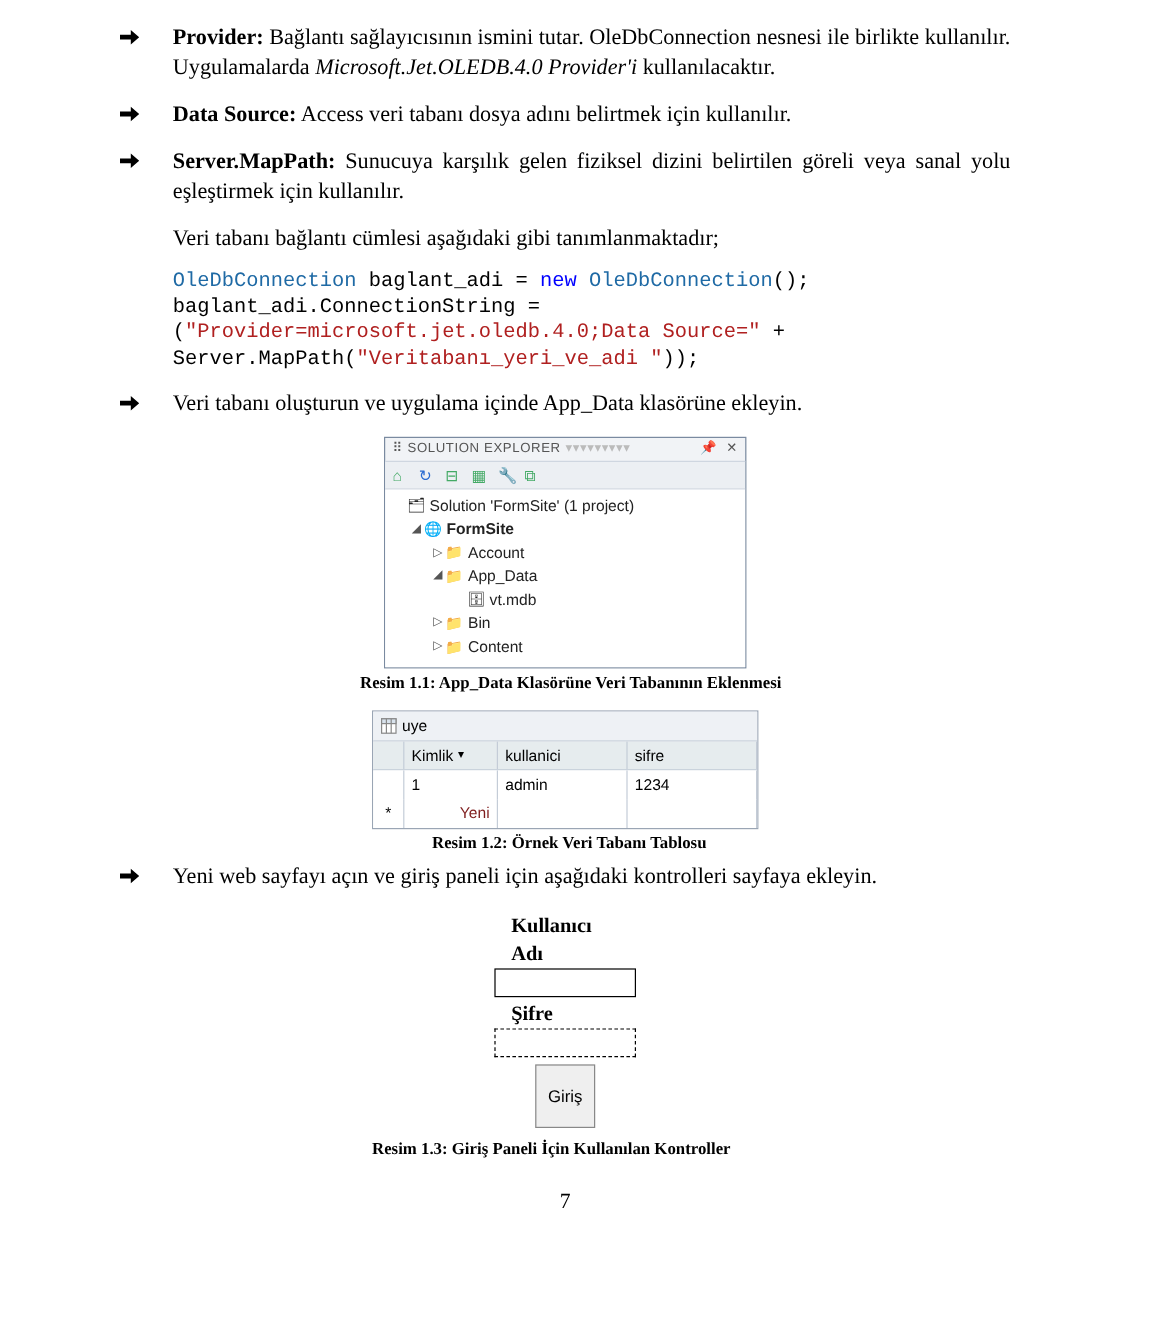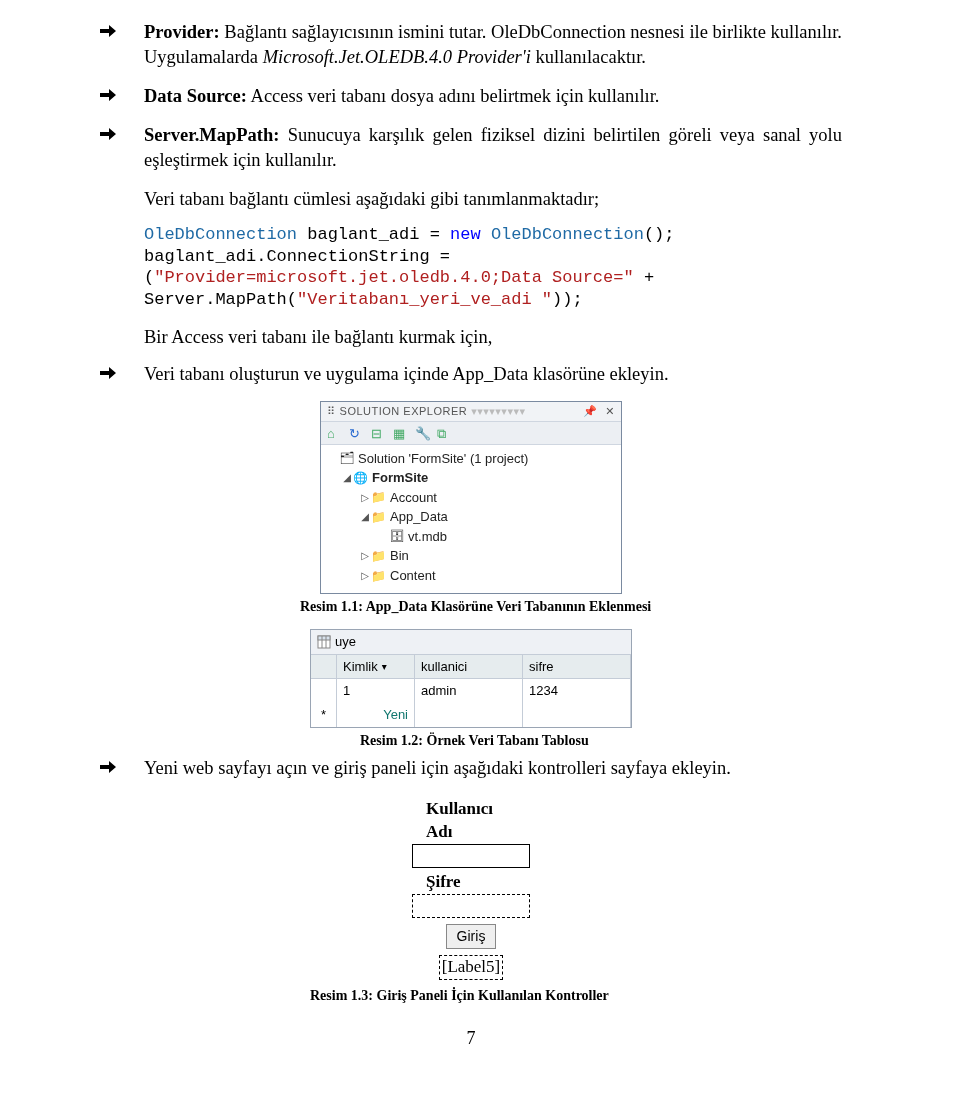--- a/index.html
+++ b/index.html
@@ -127,21 +127,21 @@
   .login-panel{
     width:220px; border:none; font-family:"Times New Roman",serif; font-size:17px;
   }
   .lp-row{display:flex; align-items:center; margin:3px 0;flex-direction:column;}
   .lp-lbl{width:90px; font-weight:bold;}
   .lp-inputbox{
     width:116px; height:22px; border:1px solid #000; display:inline-block;
   }
   .lp-inputbox.dashed{border:1px dashed #000;}
   .lp-btn{
-    display:inline-block; padding:2px 10px; border:1px solid #888;
+    display:inline-block; padding:16px 10px; border:1px solid #888;
     background:#efefef; font-family:"Segoe UI",sans-serif; font-size:14px;
     margin:3px 0;
   }
   .lp-label5{
     display:inline-block; padding:0 2px; border:1px dashed #000;
     font-family:"Times New Roman",serif; font-size:17px;
   }
   .pagenum{ text-align:center; margin-top:20px; font-size:18px;}
 </style>
 </head>
@@ -182,21 +182,20 @@
     </span>
   </div>
 
   <div class="plain-para">Veri tabanı bağlantı cümlesi aşağıdaki gibi tanımlanmaktadır;</div>
 
   <div class="code-block">
     <span class="c-blue">OleDbConnection</span><span class="c-black"> baglant_adi = </span><span class="c-kw">new</span><span class="c-black"> </span><span class="c-blue">OleDbConnection</span><span class="c-black">();</span><br>
     <span class="c-black">baglant_adi.ConnectionString = (</span><span class="c-red">"Provider=microsoft.jet.oledb.4.0;Data Source="</span><span class="c-black"> + Server.MapPath(</span><span class="c-red">"Veritabanı_yeri_ve_adi "</span><span class="c-black">));</span>
   </div>
 
-  <div class="plain-para" style="margin-left:44px;">Bir Access veri tabanı ile bağlantı kurmak için,</div>
 
   <div class="bullet-row">
     <span class="bullet-arrow">
       <svg viewBox="0 0 16 14">
           <path d="M0 5 H9 V1 L16 7 L9 13 V9 H0 Z" fill="#000"></path>
         </svg>
     </span>
     <span class="bullet-text">Veri tabanı oluşturun ve uygulama içinde App_Data klasörüne ekleyin.</span>
   </div>
 
@@ -289,21 +288,21 @@
         <div class="col-p">sifre</div>
       </div>
       <div class="uye-row">
         <div class="col-sel"></div>
         <div class="col-id">1</div>
         <div class="col-u">admin</div>
         <div class="col-p">1234</div>
       </div>
       <div class="uye-row new">
         <div class="col-sel selstar">*</div>
-        <div class="col-id" style="text-align:right;color:#0f766e;">Yeni</div>
+        <div class="col-id" style="text-align:right;color:#7f1d1d;">Yeni</div>
         <div class="col-u"></div>
         <div class="col-p"></div>
       </div>
     </div>
   </div>
 
   <div class="caption" style="margin-left:260px;">
     <b>Resim 1.2: Örnek Veri Tabanı Tablosu</b>
   </div>
 
@@ -325,24 +324,20 @@
         <span class="lp-inputbox"></span>
       </div>
       <div class="lp-row">
         <span class="lp-lbl">Şifre</span>
         <span class="lp-inputbox dashed"></span>
       </div>
       <div class="lp-row">
         <span class="lp-lbl"></span>
         <span class="lp-btn">Giriş</span>
       </div>
-      <div class="lp-row">
-        <span class="lp-lbl"></span>
-        <span class="lp-label5">[Label5]</span>
-      </div>
     </div>
   </div>
 
   <div class="caption" style="margin-left:210px;">
     <b>Resim 1.3: Giriş Paneli İçin Kullanılan Kontroller</b>
   </div>
 
   <div class="pagenum">7</div>
 </div>
 

